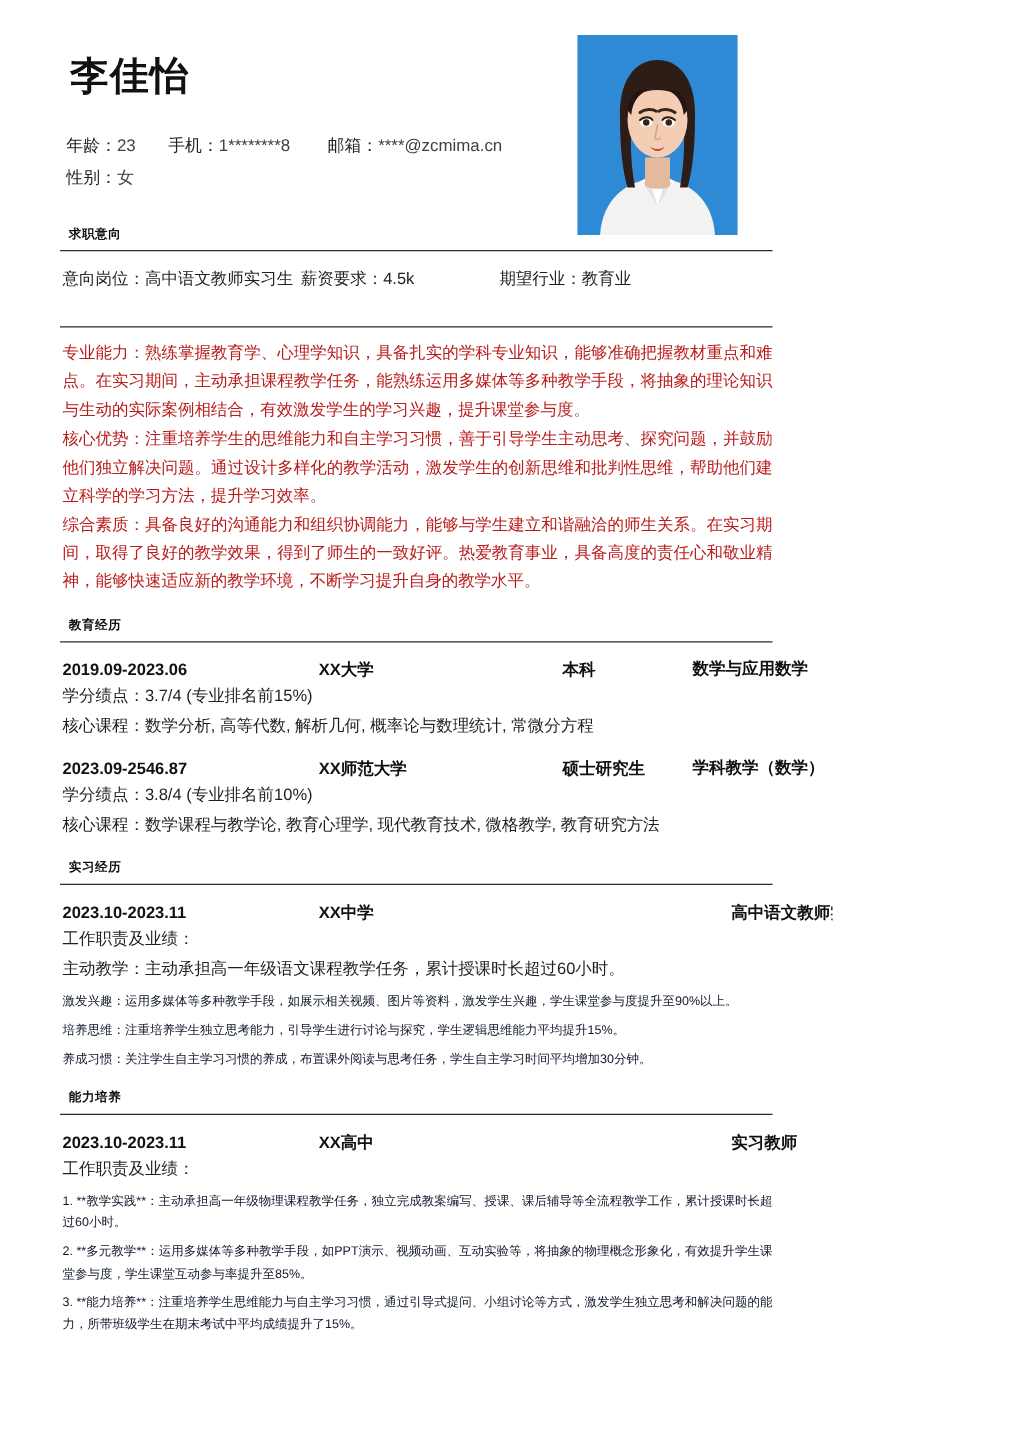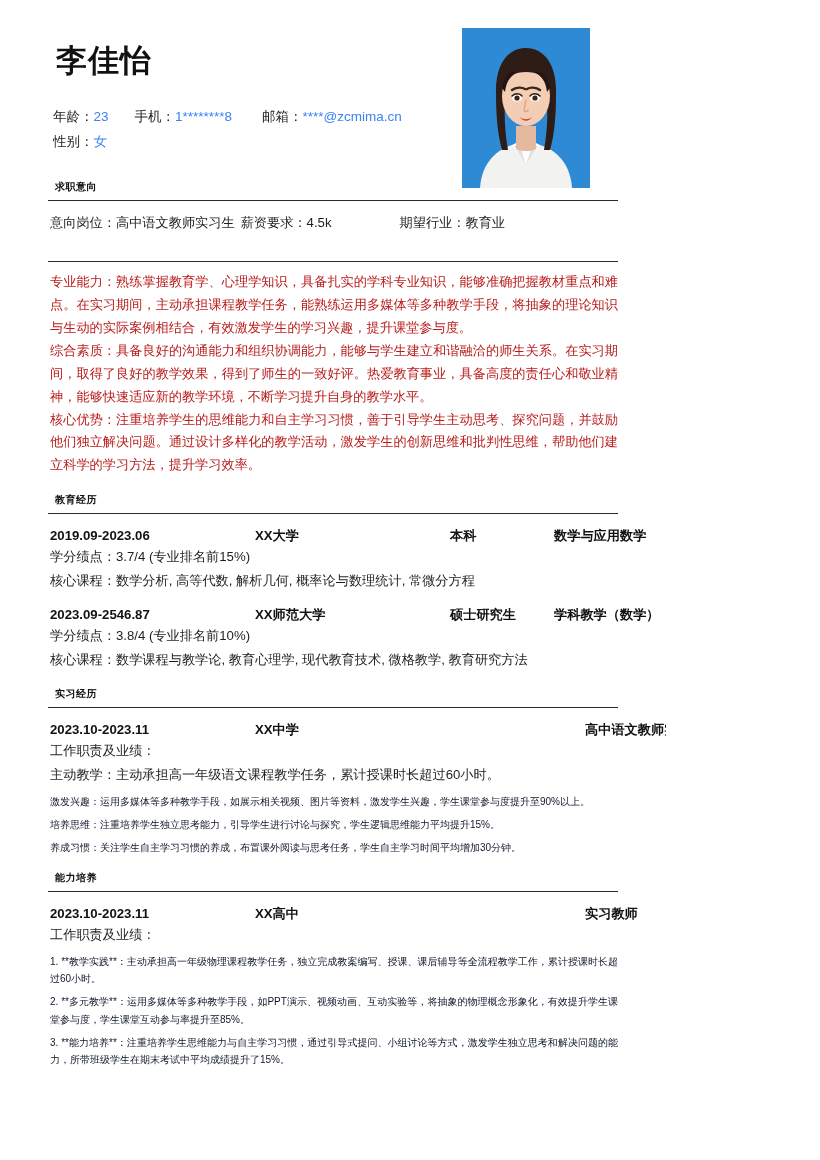--- a/index.html
+++ b/index.html
@@ -41,21 +41,21 @@
   .contact-rows {
     margin: 26px 0 0 3px;
     font-size: 13.5px;
     color: #222;
     line-height: 1.85;
   }
   .contact-line {
     white-space: nowrap;
   }
   .ct-label { color: #222; }
-  .ct-val   { color: #3b82f6; }
+  .ct-val   { color: #404040; }
   .gap-a { display: inline-block; width: 26px; }
   .gap-b { display: inline-block; width: 30px; }
 
   
   .photo {
     position: absolute;
     top: 28px;
     right: 76px;
     width: 128px;
     height: 160px;
@@ -113,21 +113,21 @@
   .entry-head {
     position: relative;
     font-weight: bold;
     font-size: 13.2px;
     height: 20px;
     color: #111;
   }
   .eh-date   { position: absolute; left: 0px;   top: 0; white-space: nowrap; }
   .eh-org    { position: absolute; left: 205px; top: 0; white-space: nowrap; }
   .eh-degree { position: absolute; left: 400px; top: 0; white-space: nowrap; }
-  .eh-major  { position: absolute; left: 504px; top: 0; white-space: nowrap; }
+  .eh-major  { position: absolute; left: 504px; top: 0; white-space: nowrap; font-family: Liberation Mono, monospace; }
   .eh-role   { position: absolute; left: 535px; top: 0; white-space: nowrap; }
   .entry-line {
     font-size: 13.2px;
     line-height: 1.72;
     color: #1f1f1f;
     margin-top: 1px;
   }
   .entry-block {
     font-size: 10px;
     line-height: 1.74;
@@ -200,22 +200,22 @@
       </div>
     </div>
   </div>
 
   <div class="sp-20"></div>
 
   <div class="section">
     <div class="sec-rule"></div>
     <div class="sec-body self-eval">
       <p class="para">专业能力：熟练掌握教育学、心理学知识，具备扎实的学科专业知识，能够准确把握教材重点和难点。在实习期间，主动承担课程教学任务，能熟练运用多媒体等多种教学手段，将抽象的理论知识与生动的实际案例相结合，有效激发学生的学习兴趣，提升课堂参与度。</p>
+      <p class="para">核心优势：注重培养学生的思维能力和自主学习习惯，善于引导学生主动思考、探究问题，并鼓励他们独立解决问题。通过设计多样化的教学活动，激发学生的创新思维和批判性思维，帮助他们建立科学的学习方法，提升学习效率。</p>
       <p class="para">综合素质：具备良好的沟通能力和组织协调能力，能够与学生建立和谐融洽的师生关系。在实习期间，取得了良好的教学效果，得到了师生的一致好评。热爱教育事业，具备高度的责任心和敬业精神，能够快速适应新的教学环境，不断学习提升自身的教学水平。</p>
-      <p class="para">核心优势：注重培养学生的思维能力和自主学习习惯，善于引导学生主动思考、探究问题，并鼓励他们独立解决问题。通过设计多样化的教学活动，激发学生的创新思维和批判性思维，帮助他们建立科学的学习方法，提升学习效率。</p>
     </div>
   </div>
 
   <div class="sp-16"></div>
 
   <div class="section">
     <div class="sec-title">教育经历</div>
     <div class="sec-rule"></div>
     <div class="sec-body">
 

